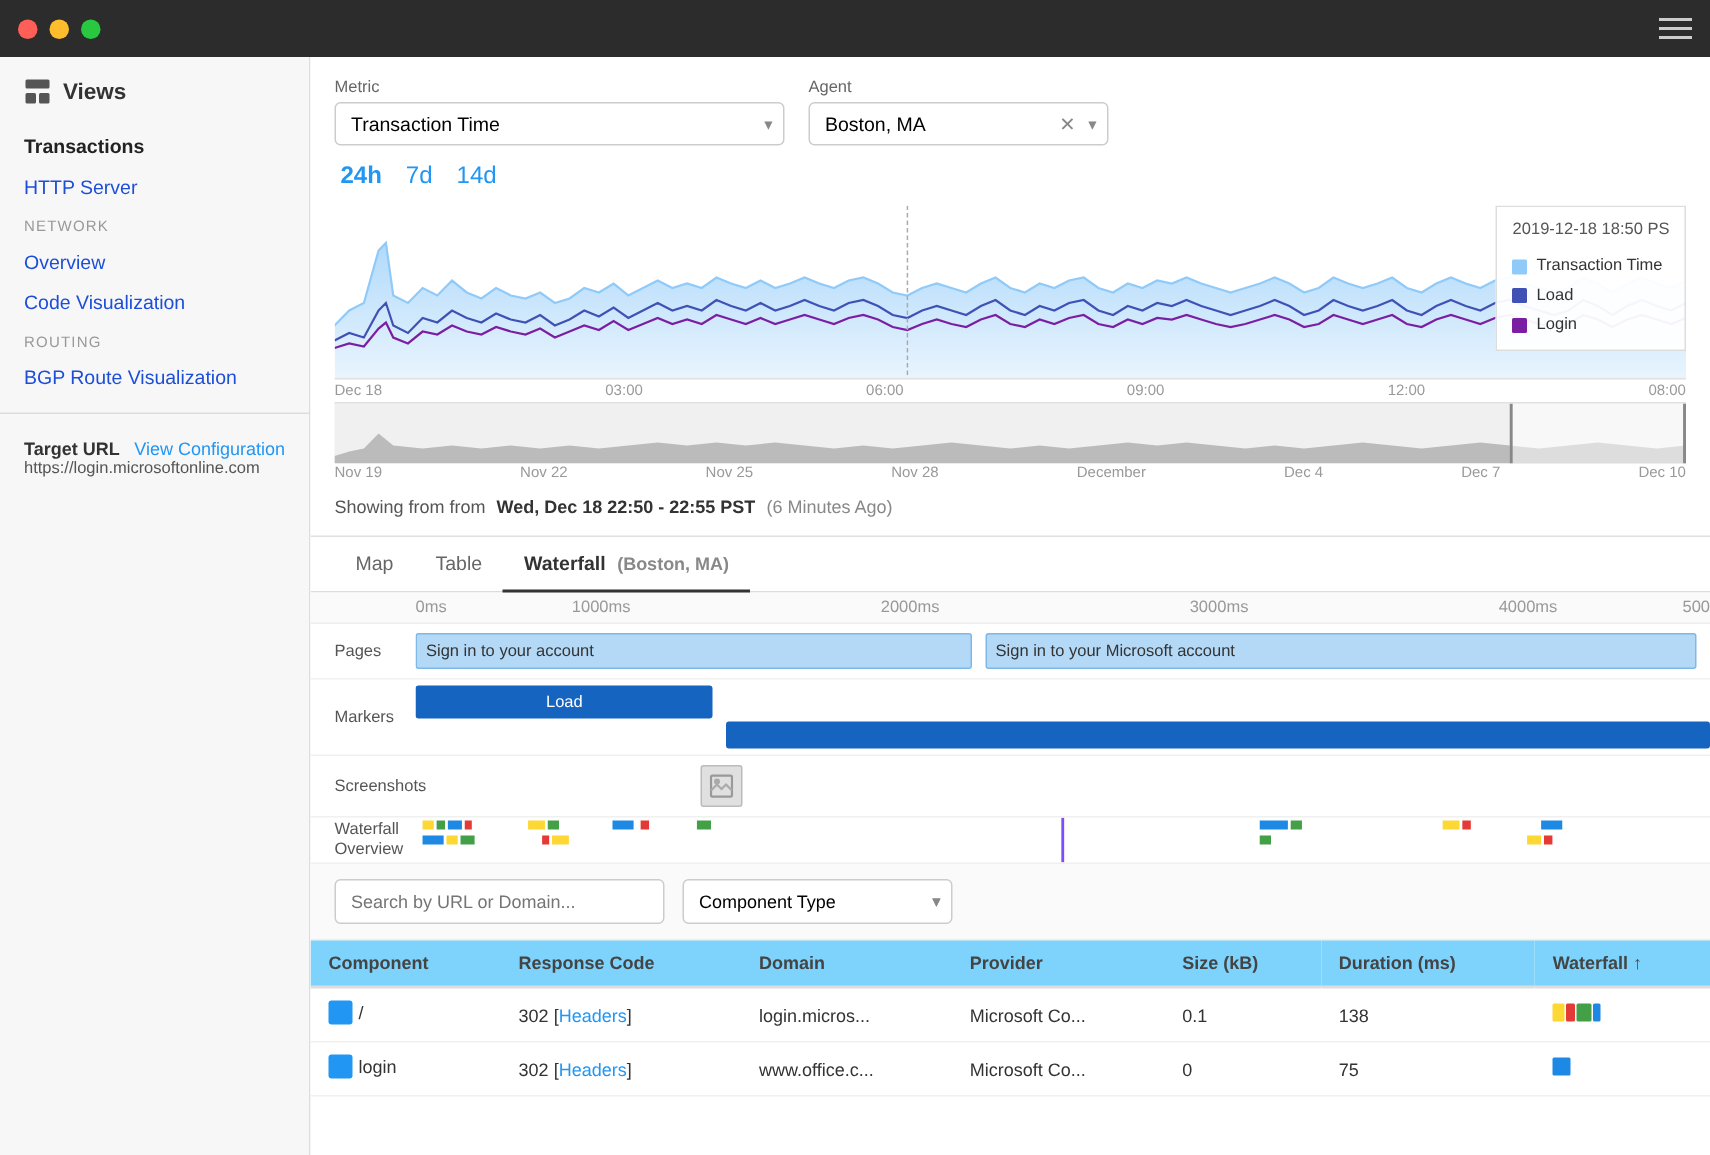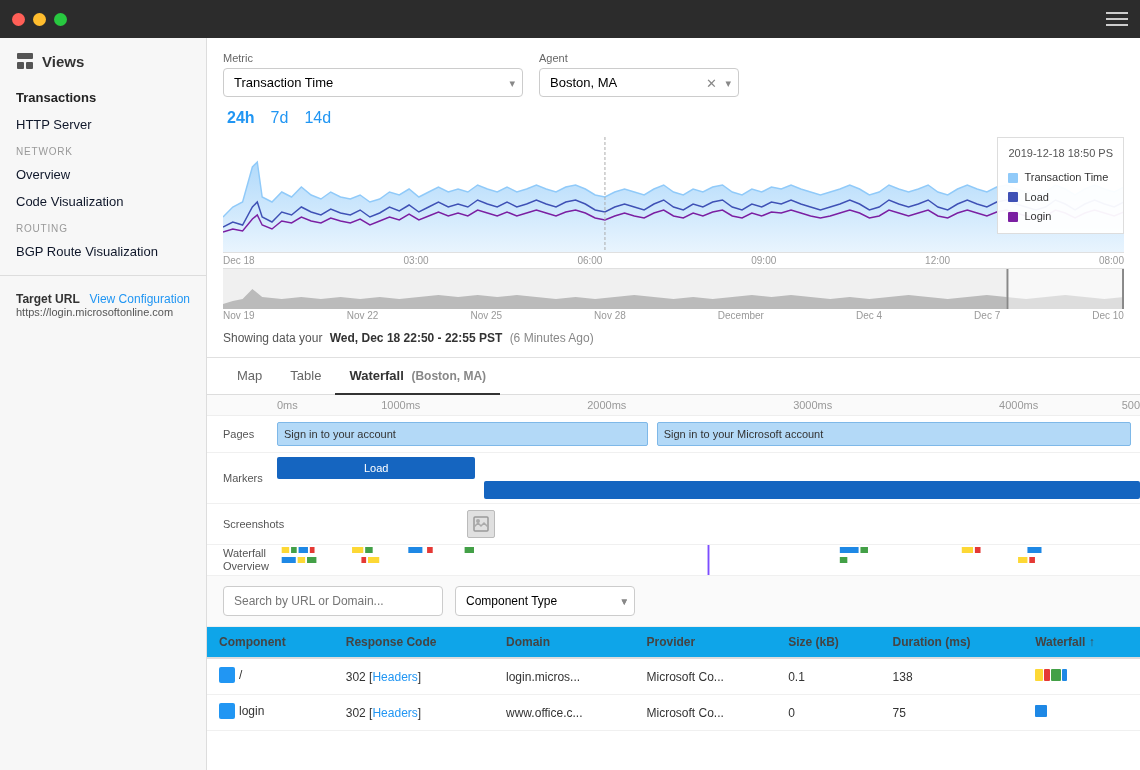--- a/index.html
+++ b/index.html
@@ -34,21 +34,21 @@
     .sidebar-header {
       display: flex; align-items: center; gap: 8px;
       padding: 0 16px 14px;
       font-weight: 600; font-size: 15px; color: #333;
     }
     .sidebar-section-label {
       font-size: 10px; text-transform: uppercase; color: #999;
       padding: 8px 16px 4px; letter-spacing: 0.8px;
     }
     .sidebar-item {
-      padding: 6px 16px; cursor: pointer; color: #0f172a; font-size: 13px;
+      padding: 6px 16px; cursor: pointer; color: #1d4ed8; font-size: 13px;
     }
     .sidebar-item.active { font-weight: 700; color: #222; }
 
     .sidebar-footer { padding: 16px; border-top: 1px solid #ddd; margin-top: 10px; }
     .sidebar-footer .label { font-weight: 600; font-size: 12px; color: #333; }
     .sidebar-footer .url { color: #555; font-size: 11px; word-break: break-all; }
     .sidebar-footer .config-link { color: #2196f3; cursor: pointer; font-size: 12px; }
 
     
     .main { flex: 1; overflow-y: auto; background: #fff; }
@@ -156,21 +156,21 @@
     .component-select {
       border: 1px solid #ccc; border-radius: 4px; padding: 7px 28px 7px 10px;
       font-size: 12px; appearance: none; background: #fff; cursor: pointer;
       width: 180px;
     }
 
     
     .comp-table { width: 100%; border-collapse: collapse; font-size: 12px; }
     .comp-table th {
       text-align: left; padding: 8px 12px; border-bottom: 2px solid #ddd;
-      font-weight: 600; color: #444; background: #0ea5e9; white-space: nowrap;
+      font-weight: 600; color: #444; background: #7dd3fc; white-space: nowrap;
     }
     .comp-table td { padding: 8px 12px; border-bottom: 1px solid #f0f0f0; vertical-align: middle; }
     .headers-link { color: #2196f3; cursor: pointer; text-decoration: none; }
     .wf-mini-bar-inline { display: inline-flex; gap: 1px; align-items: center; }
     .wf-bar-seg { height: 12px; border-radius: 1px; }
   </style>
 </head>
 <body>
 
 <div class="titlebar">
@@ -312,21 +312,21 @@
         <span>Nov 22</span>
         <span>Nov 25</span>
         <span>Nov 28</span>
         <span>December</span>
         <span>Dec 4</span>
         <span>Dec 7</span>
         <span>Dec 10</span>
       </div>
 
       <div class="data-note">
-        <span>Showing data your</span>
+        <span>Showing from from</span>
         <strong style="margin-left:4px;">Wed, Dec 18 22:50 - 22:55 PST</strong>
         <span style="margin-left:4px; color:#888;">(6 Minutes Ago)</span>
       </div>
     </div>
 
     <div class="waterfall-section">
       <div class="waterfall-tabs">
         <div class="wf-tab">Map</div>
         <div class="wf-tab">Table</div>
         <div class="wf-tab active">

